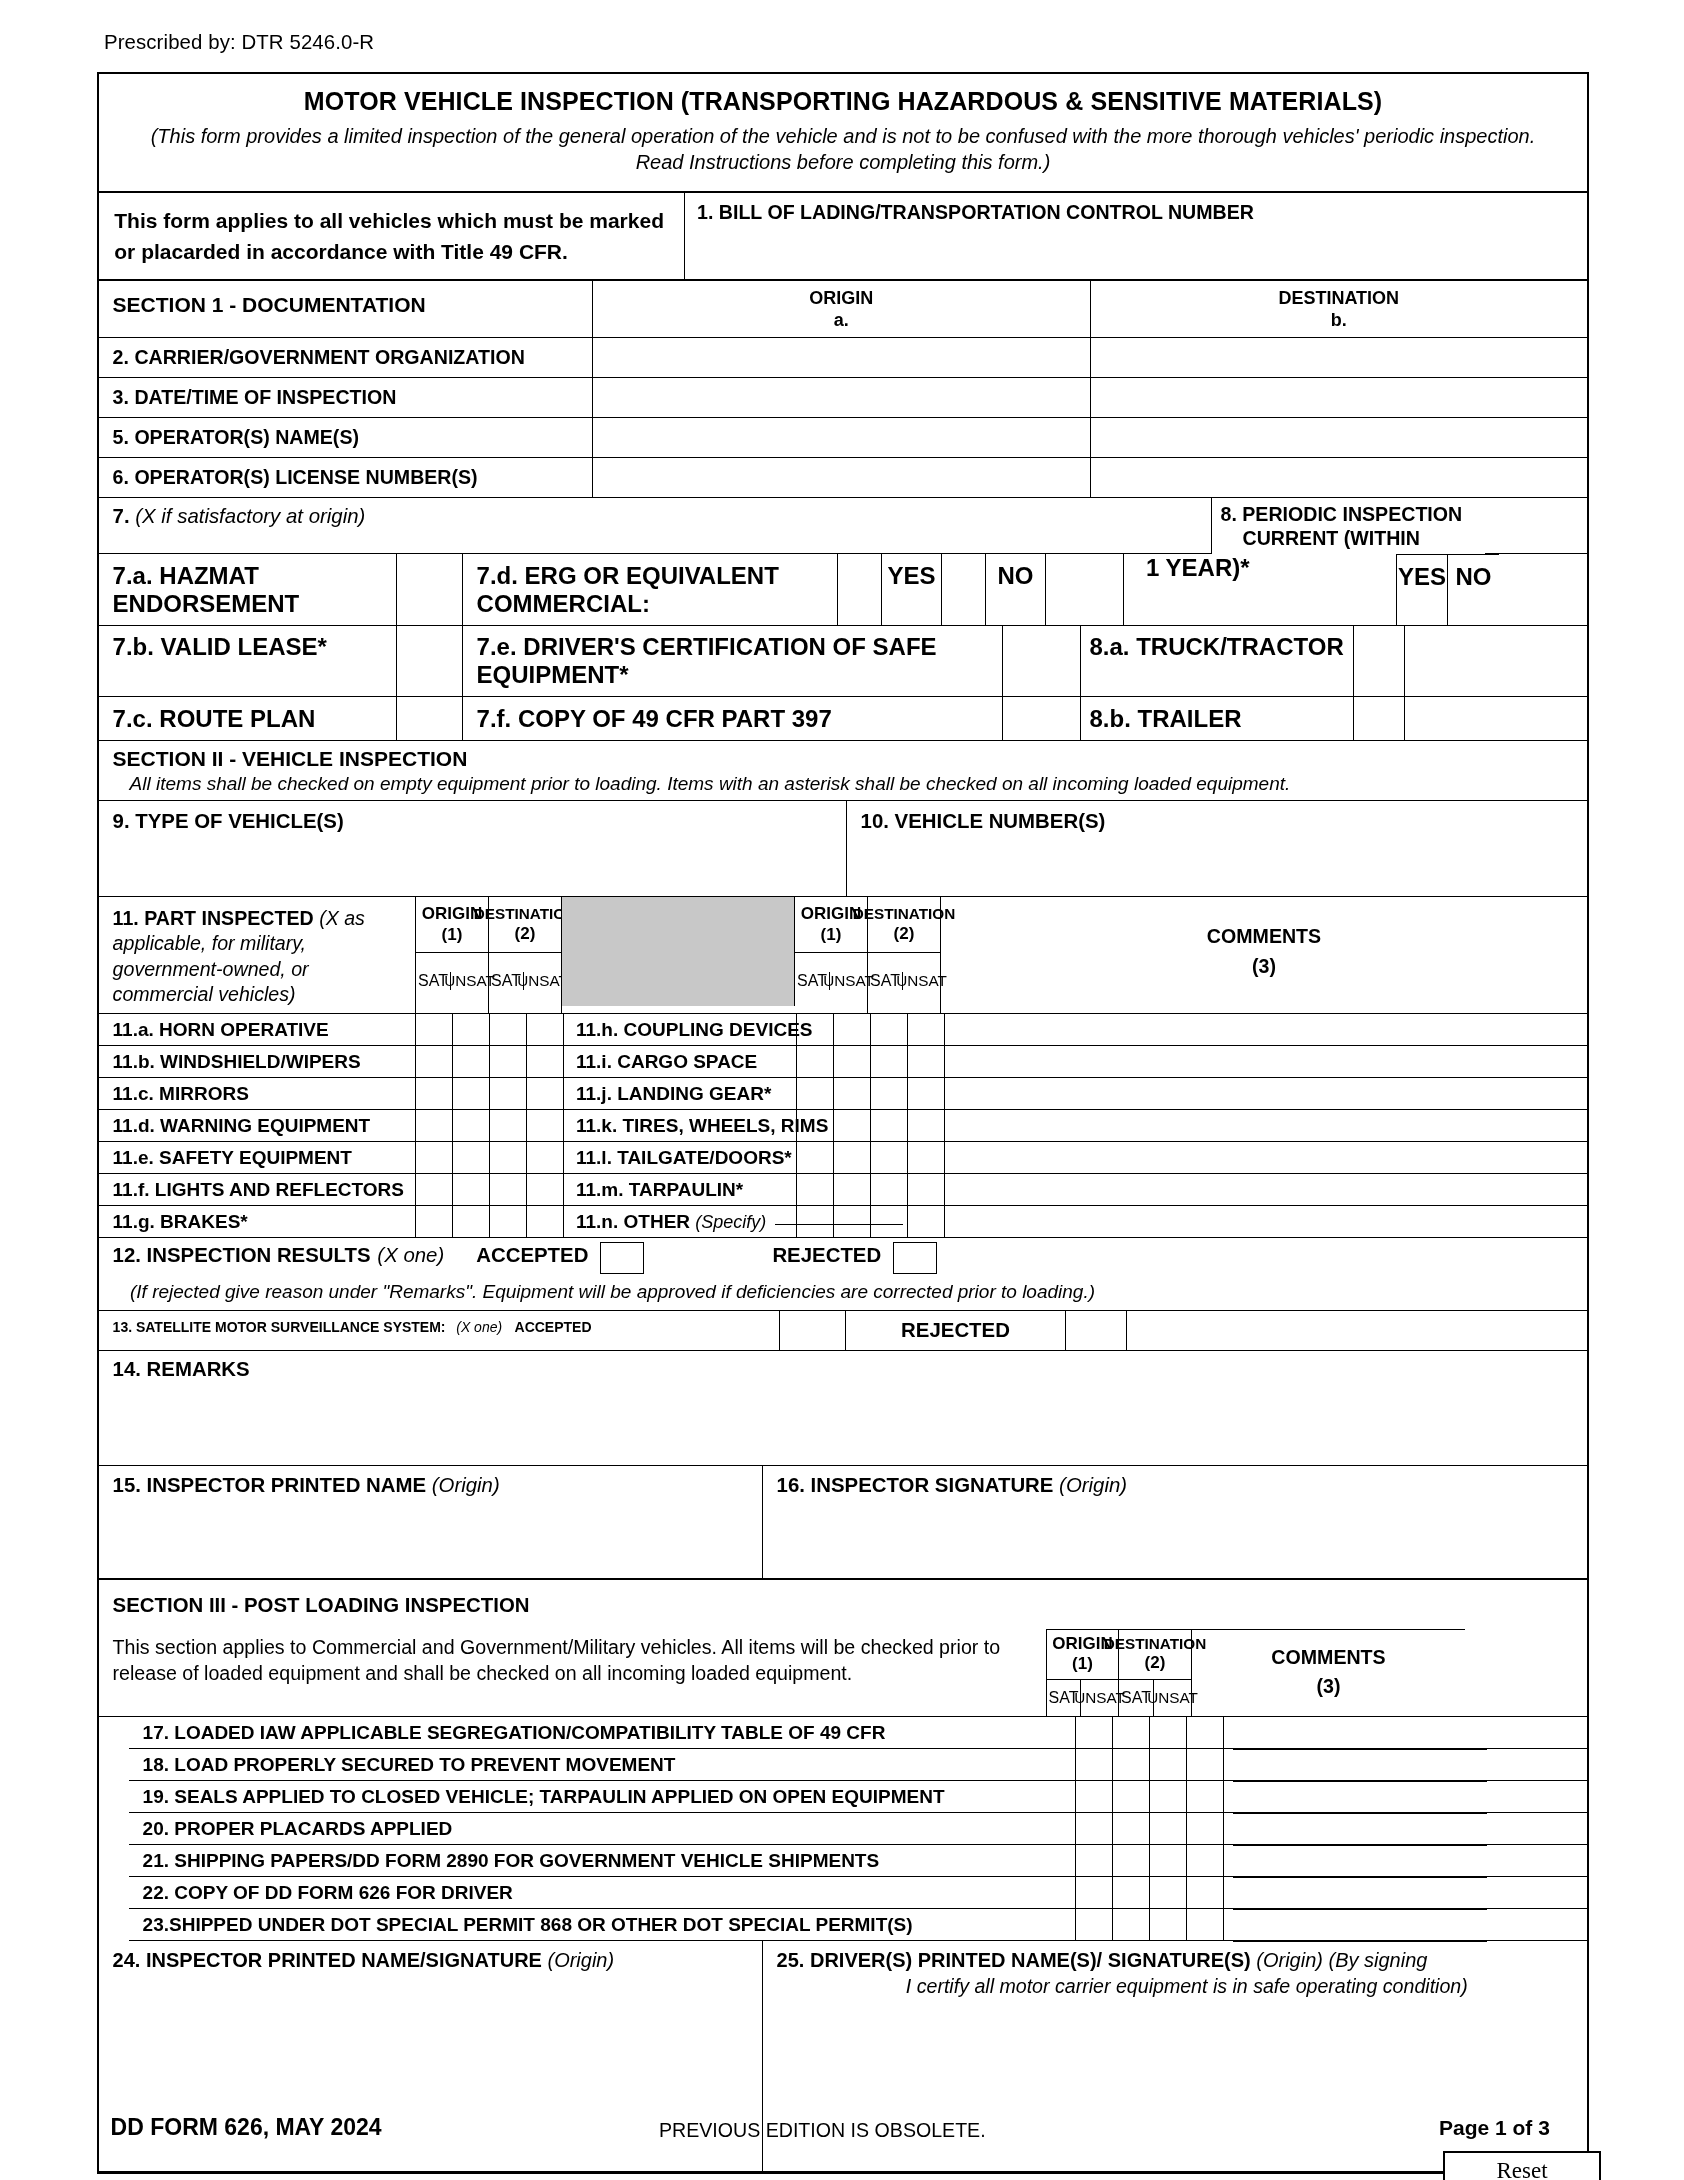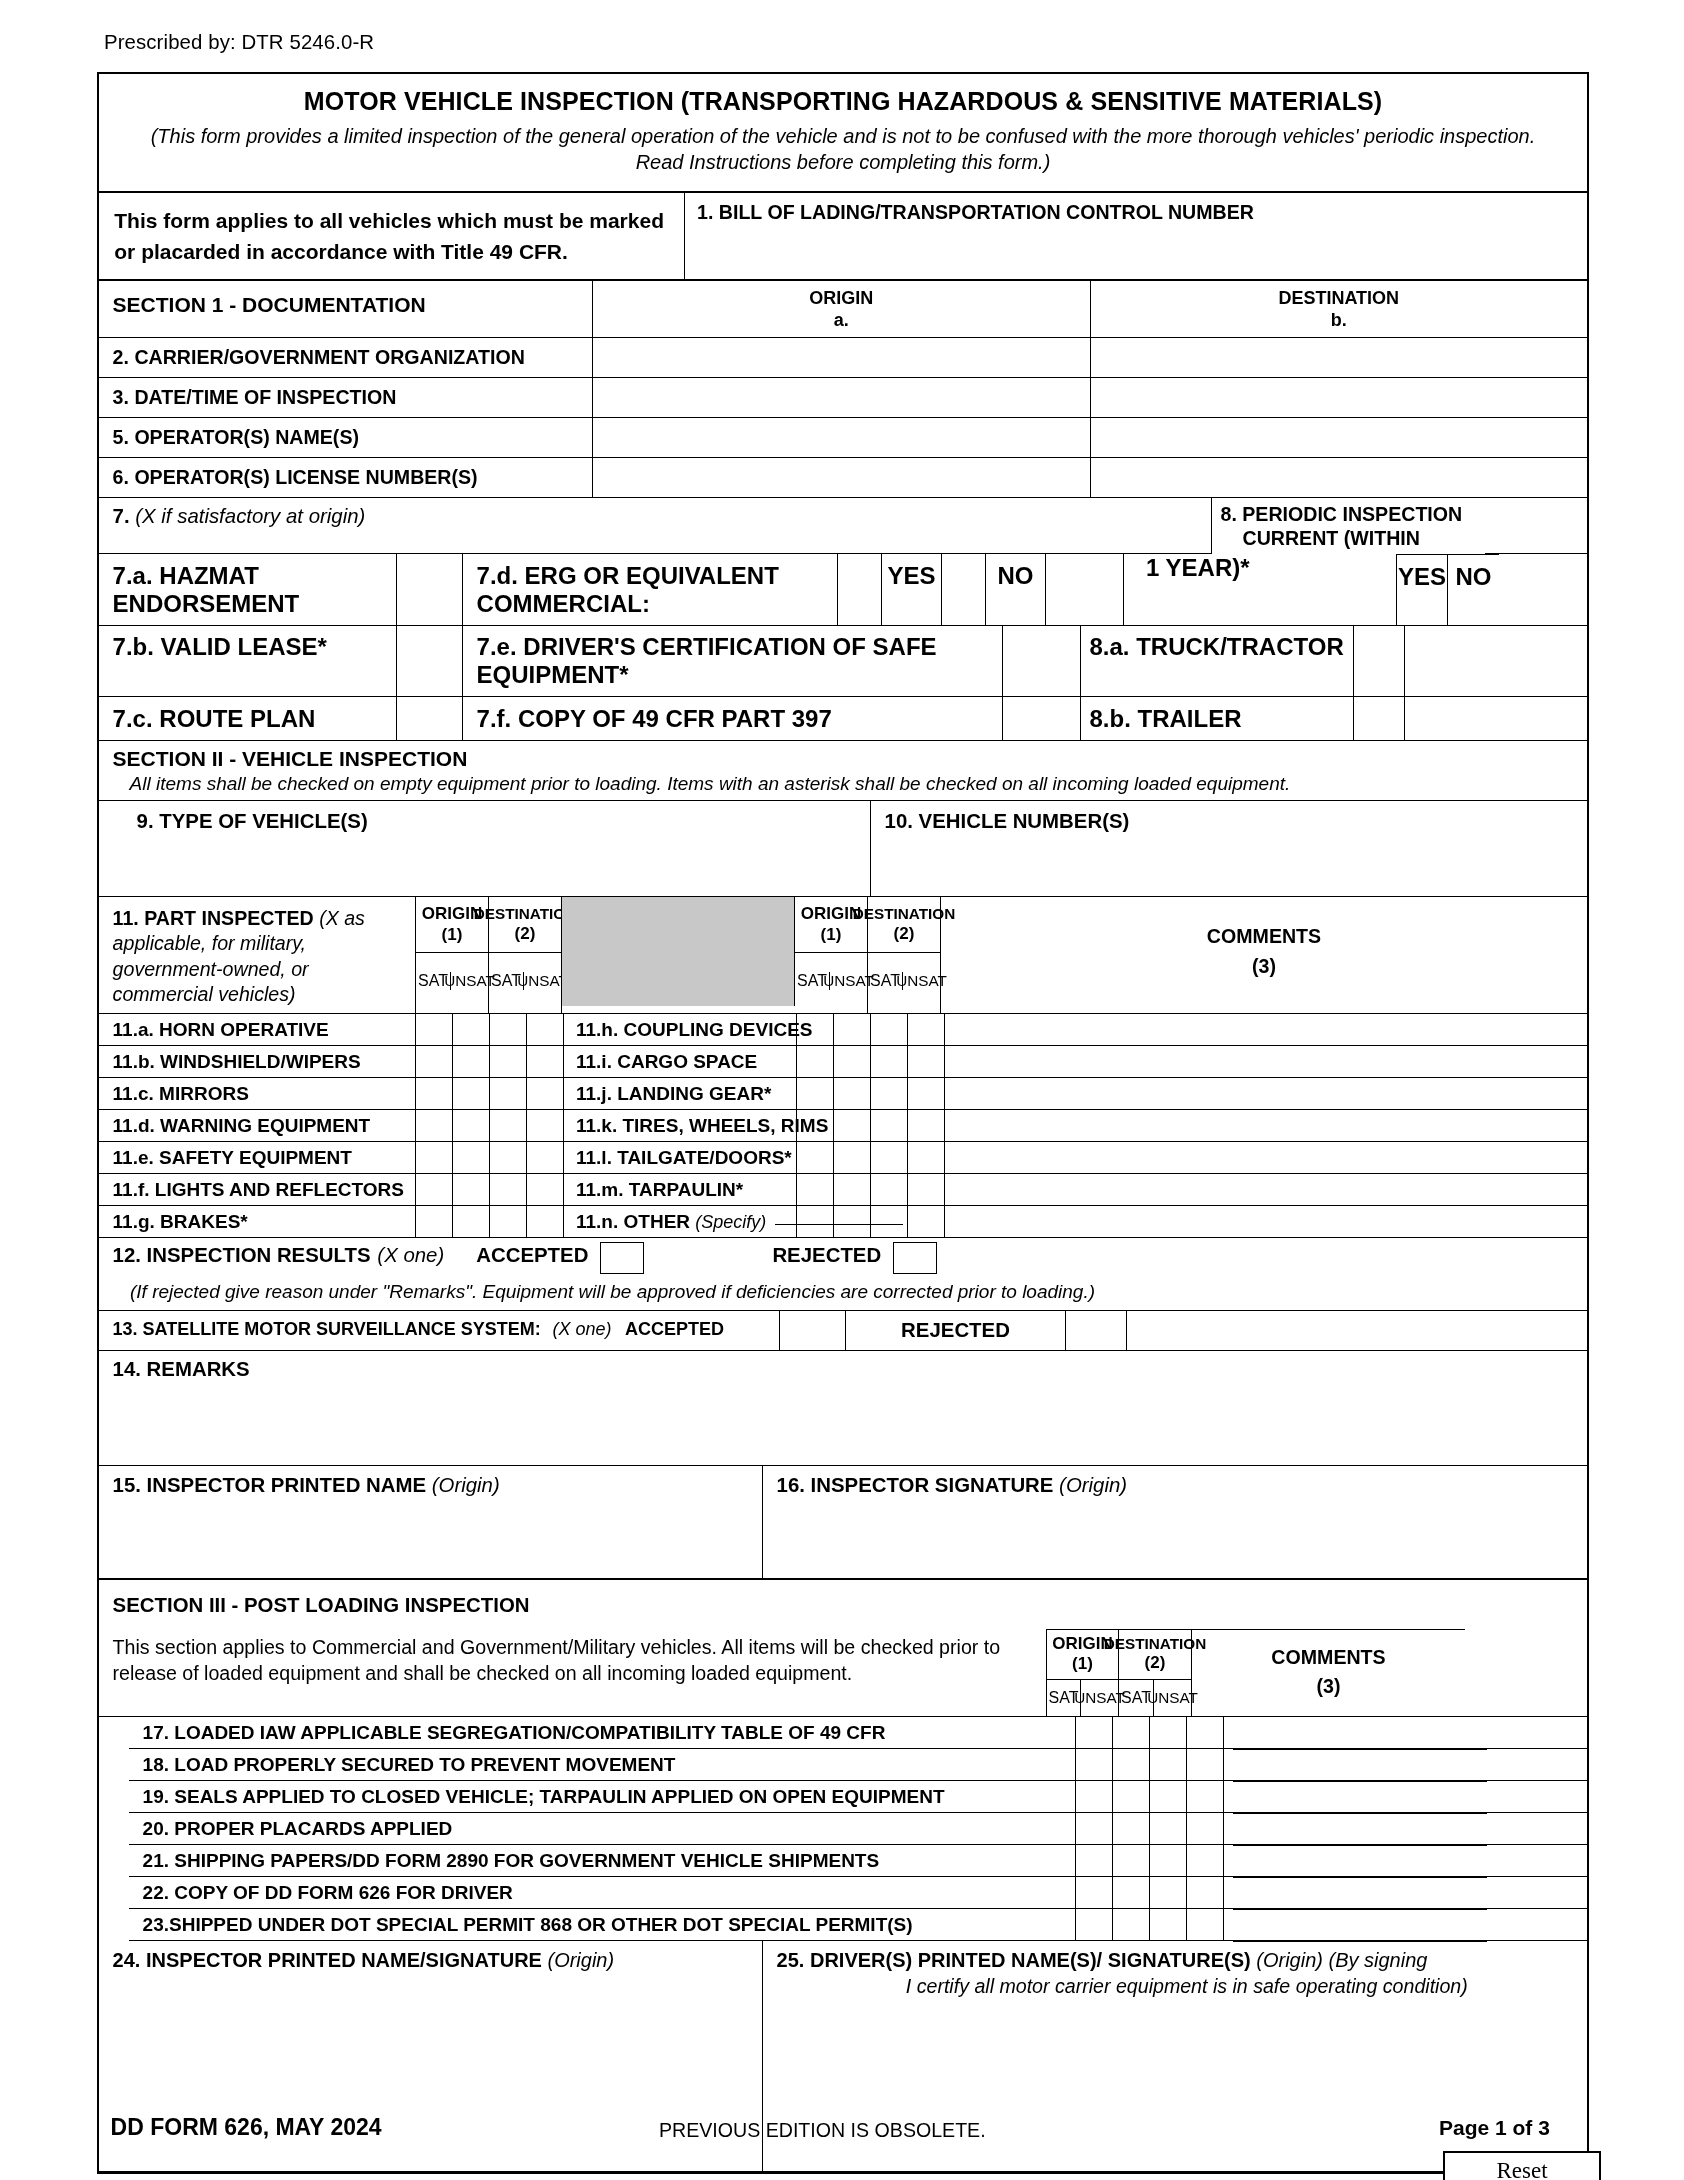--- a/index.html
+++ b/index.html
@@ -106,21 +106,21 @@
     vertical-align:2.6px;margin-left:3.4px;}
 
   
   .r12{padding:6.8px 0 0 13.6px;font-size:20.4px;font-weight:bold;display:flex;align-items:flex-start;}
   .r12 .note{
     font-size:19px;font-style:italic;font-weight:normal;
     padding:6.8px 0 7.7px 31px;
   }
   .cbbox{width:44px;height:32px;border:1.7px solid #000;box-sizing:border-box;display:inline-block;}
 
-  .r13lbl{width:681px;padding:7.7px 0 7.7px 13.6px;font-size:18px;font-weight:bold;}
+  .r13lbl{width:681px;padding:7.7px 0 7.7px 13.6px;font-size:14px;font-weight:bold;}
   .r13cb{width:66px;}
   .r13rej{width:220px;padding:7.7px 0 7.7px 0;font-size:20.4px;font-weight:bold;text-align:center;}
   .r13cb2{width:61px;}
   .r13tail{flex:1;}
 
   .remarks{padding:7.7px 0 0 13.6px;font-size:20.4px;font-weight:bold;height:107px;}
   .sig1{width:664px;padding:7.7px 0 0 13.6px;font-size:20.4px;font-weight:bold;height:112px;}
   .sig2{flex:1;padding:7.7px 0 0 13.6px;font-size:20.4px;font-weight:bold;}
 
   
@@ -254,21 +254,21 @@
       <div class="cell c8lbl br1">8.b. TRAILER</div>
       <div class="cell c8yn br1"></div>
       <div class="cell c8yn"></div>
     </div>
 
     <div class="s2head bb">
       <div class="t">SECTION II - VEHICLE INSPECTION</div>
       <div class="d">All items shall be checked on empty equipment prior to loading.  Items with an asterisk shall be checked on all incoming loaded equipment.</div>
     </div>
 
-    <div class="row bb" style="height:95px;padding-left:24px;">
+    <div class="row bb" style="height:95px;">
       <div class="cell s9 br">
         <span>9. TYPE OF VEHICLE(S)</span>
       </div>
       <div class="cell s10">
         <span>10. VEHICLE NUMBER(S)</span>
       </div>
     </div>
 
     <div class="row bb">
       <div class="cell pi-lbl br1">

